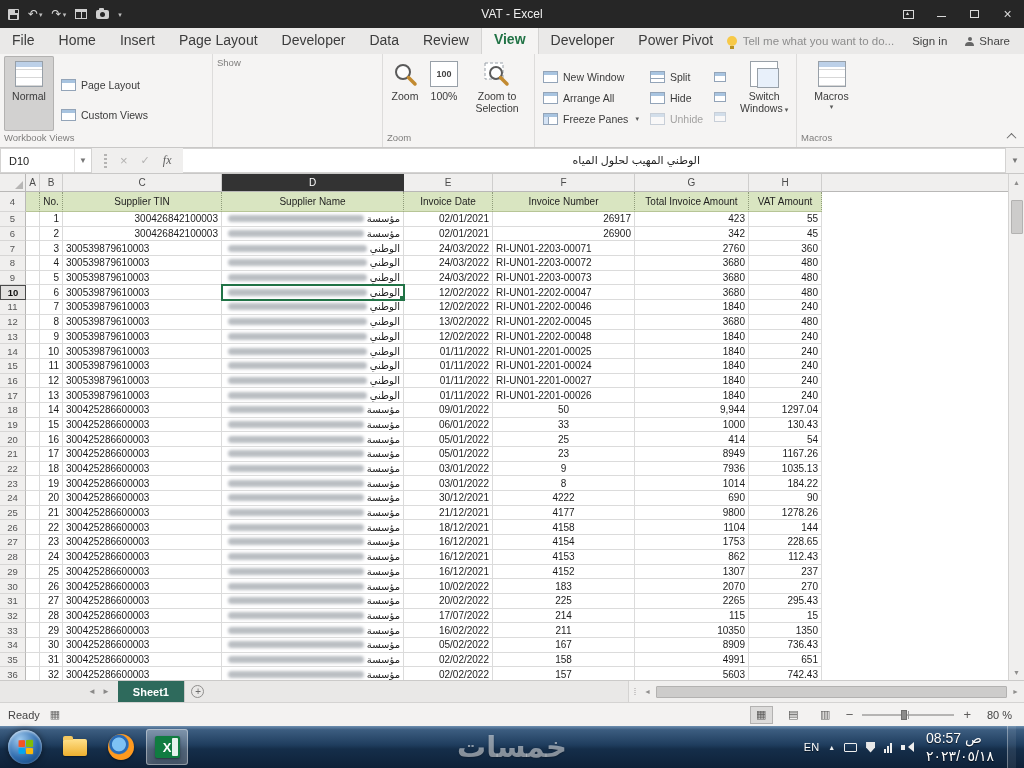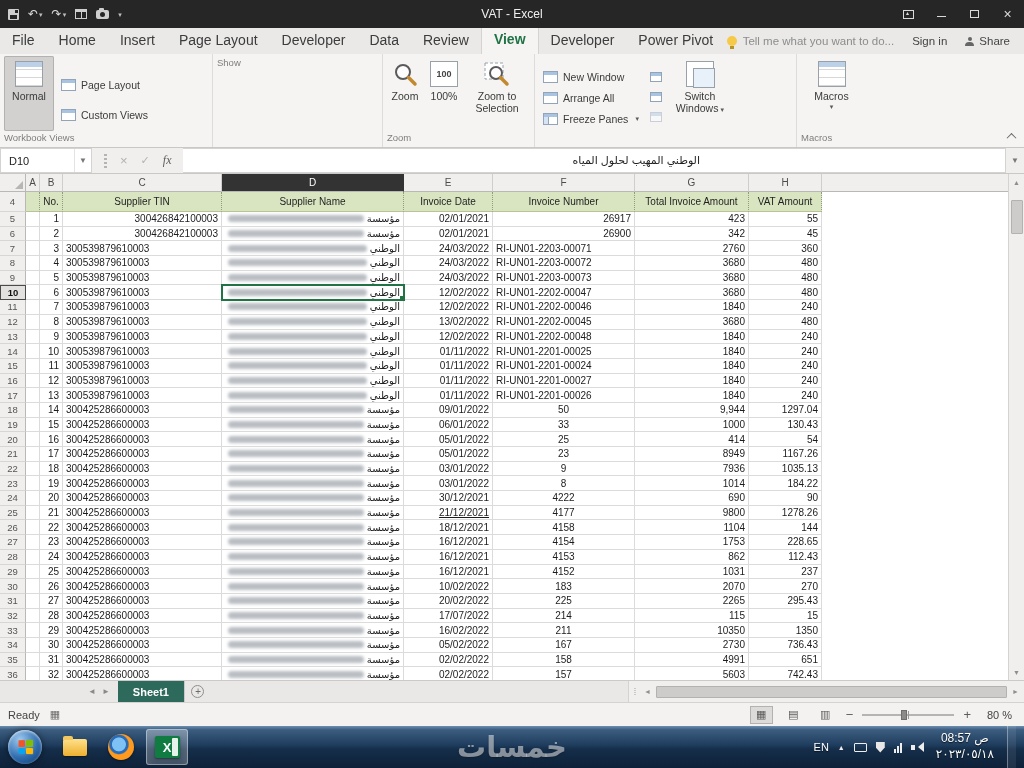--- a/index.html
+++ b/index.html
@@ -172,21 +172,21 @@
   .tray .lang{font-size:11px;color:#fff;text-shadow:0 1px 1px rgba(0,0,0,.6)}
   .tray .chev{font-size:7px;color:#eee}
   .kbdico{width:13px;height:9px;border:1px solid #eee;border-radius:1px}
   .shieldico{width:9px;height:11px;background:#e8e8e8;clip-path:polygon(0 0,100% 0,100% 55%,50% 100%,0 55%)}
   .netico{display:flex;align-items:flex-end;gap:1px;height:11px}
   .netico i{width:2px;background:#eee;display:block}
   .netico i:nth-child(1){height:4px}.netico i:nth-child(2){height:7px}.netico i:nth-child(3){height:10px}
   .spkico{position:relative;width:12px;height:11px}
   .spkico::before{content:"";position:absolute;left:0;top:3px;width:4px;height:5px;background:#eee}
   .spkico::after{content:"";position:absolute;left:2px;top:0;border:5.5px solid rgba(0,0,0,0);border-right:6px solid #eee}
-  .clock{text-align:center;line-height:1.3;font-size:12px;color:#fff;text-shadow:0 1px 1px rgba(0,0,0,.7);padding:0 4px}
+  .clock{line-height:1.3;font-size:14px;color:#fff;text-shadow:0 1px 1px rgba(0,0,0,.7);padding:0 4px}
   .showdesk{width:9px;height:100%;border-left:1px solid rgba(255,255,255,.35);background:rgba(255,255,255,.08)}
 </style>
 </head>
 <body>
 
 <div id="screen">
 
   <div class="titlebar">
     <div class="qat">
       <span class="qi">
@@ -308,20 +308,34 @@
           <div class="smallbtn">
               <span class="wicon"></span>
               <span>Arrange All</span>
             </div>
           <div class="smallbtn">
               <span class="wicon freeze"></span>
               <span>Freeze Panes</span>
               <span class="dd inline">▾</span>
             </div>
         </div>
+        <div class="smallcol win">
+          <div class="smallbtn">
+              <span class="wicon split"></span>
+              <span>Split</span>
+            </div>
+          <div class="smallbtn">
+              <span class="wicon"></span>
+              <span>Hide</span>
+            </div>
+          <div class="smallbtn disabled">
+              <span class="wicon dim"></span>
+              <span>Unhide</span>
+            </div>
+        </div>
         <div class="tinycol">
           <div class="tinybtn">
               <span class="wicon" style="width:12px;height:10px"></span>
             </div>
           <div class="tinybtn">
               <span class="wicon" style="width:12px;height:10px"></span>
             </div>
           <div class="tinybtn">
               <span class="wicon dim" style="width:12px;height:10px"></span>
             </div>
@@ -697,21 +711,21 @@
         </div>
         <div class="grow">
           <div class="rh">25</div>
           <div class="cell" style="width: 14px;"></div>
           <div class="cell r" style="width: 23px;">21</div>
           <div class="cell" style="width: 159px;">300425286600003</div>
           <div class="cell name" style="width: 182px;">
             <div class="sm"></div>
             <div class="nw" dir="rtl">مؤسسة</div>
           </div>
-          <div class="cell r" style="width: 89px; text-decoration: underline;">21/12/2021</div>
+          <div class="cell r" style="width: 89px;">21/12/2021</div>
           <div class="cell c" style="width: 142px;">4177</div>
           <div class="cell r" style="width: 114px;">9800</div>
           <div class="cell r" style="width: 73px;">1278.26</div>
           <div class="rowfill"></div>
         </div>
         <div class="grow">
           <div class="rh">26</div>
           <div class="cell" style="width: 14px;"></div>
           <div class="cell r" style="width: 23px;">22</div>
           <div class="cell" style="width: 159px;">300425286600003</div>
@@ -759,21 +773,21 @@
           <div class="rh">29</div>
           <div class="cell" style="width: 14px;"></div>
           <div class="cell r" style="width: 23px;">25</div>
           <div class="cell" style="width: 159px;">300425286600003</div>
           <div class="cell name" style="width: 182px;">
             <div class="sm"></div>
             <div class="nw" dir="rtl">مؤسسة</div>
           </div>
           <div class="cell r" style="width: 89px;">16/12/2021</div>
           <div class="cell c" style="width: 142px;">4152</div>
-          <div class="cell r" style="width: 114px;">1031</div>
+          <div class="cell r" style="width: 114px;">1307</div>
           <div class="cell r" style="width: 73px;">237</div>
           <div class="rowfill"></div>
         </div>
         <div class="grow">
           <div class="rh">30</div>
           <div class="cell" style="width: 14px;"></div>
           <div class="cell r" style="width: 23px;">26</div>
           <div class="cell" style="width: 159px;">300425286600003</div>
           <div class="cell name" style="width: 182px;">
             <div class="sm"></div>
@@ -834,21 +848,21 @@
           <div class="rh">34</div>
           <div class="cell" style="width: 14px;"></div>
           <div class="cell r" style="width: 23px;">30</div>
           <div class="cell" style="width: 159px;">300425286600003</div>
           <div class="cell name" style="width: 182px;">
             <div class="sm"></div>
             <div class="nw" dir="rtl">مؤسسة</div>
           </div>
           <div class="cell r" style="width: 89px;">05/02/2022</div>
           <div class="cell c" style="width: 142px;">167</div>
-          <div class="cell r" style="width: 114px;">2730</div>
+          <div class="cell r" style="width: 114px;">8909</div>
           <div class="cell r" style="width: 73px;">736.43</div>
           <div class="rowfill"></div>
         </div>
         <div class="grow">
           <div class="rh">35</div>
           <div class="cell" style="width: 14px;"></div>
           <div class="cell r" style="width: 23px;">31</div>
           <div class="cell" style="width: 159px;">300425286600003</div>
           <div class="cell name" style="width: 182px;">
             <div class="sm"></div>

